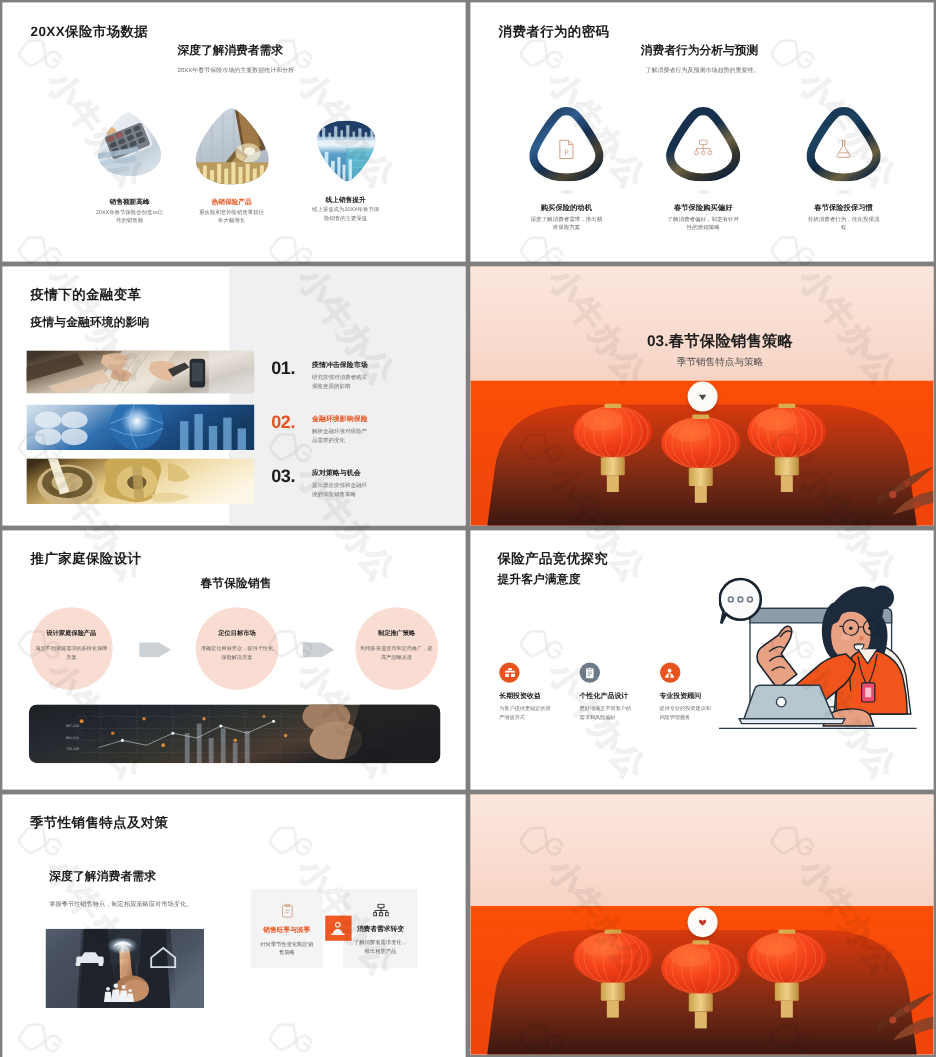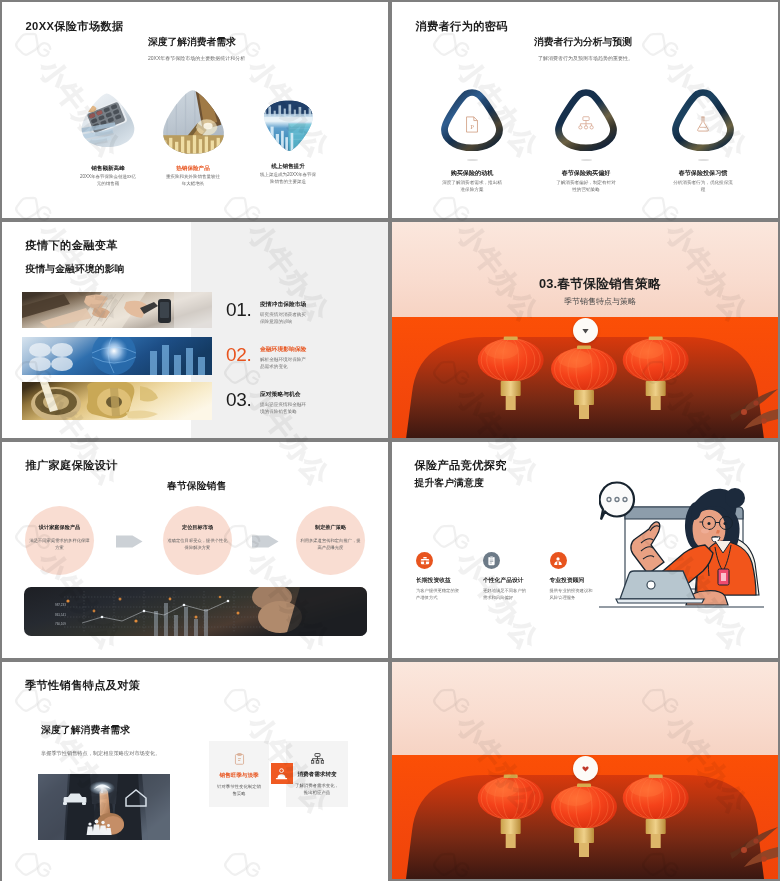--- a/index.html
+++ b/index.html
@@ -33,21 +33,21 @@
   .s2col{position:absolute;top:87px;width:92px;text-align:center}
   .ring{display:block;margin:0 auto}
   .ricon{position:absolute;left:50%;top:27px;transform:translateX(-50%)}
   .s2d{font-size:4.6px;margin-top:0.5px;line-height:1.55;width:60px;margin-left:auto;margin-right:auto;color:#6a6a6a}
   .shadow{width:11px;height:2px;margin:8px auto 8px;border-radius:50%;background:rgba(0,0,0,0.13);filter:blur(0.7px)}
 
   
   .s3panel{position:absolute;left:189px;top:0;width:197px;height:216px;background:#f0f0f0}
   .band{position:absolute;left:20px;display:block}
   .s3row{position:absolute;left:224px;display:flex;align-items:flex-start}
-  .s3num{font-size:19px;font-weight:normal;color:#1d1d1d;letter-spacing:-0.3px;width:34px;line-height:1;margin-top:0px}
+  .s3num{font-size:15px;font-weight:bold;color:#1d1d1d;letter-spacing:-0.3px;width:34px;line-height:1;margin-top:0px}
   .s3txt{}
   .s3d{font-size:4.6px;line-height:1.62;margin-top:2px;width:48px}
 
   
   .lanternslide{background:#f9ded1}
   .lanternTop{position:absolute;left:0;top:0;width:386px;height:95px;
     background:linear-gradient(180deg,#fbe7dd 0%,#f9dccf 60%,#f6d3c3 100%)}
   .lt{left:0;width:416px;text-align:center;white-space:nowrap}
   .lanternArt{position:absolute;left:0;top:95px;display:block}
   .lanternDot{position:absolute;left:181px;top:96px;width:25px;height:25px;border-radius:50%;

